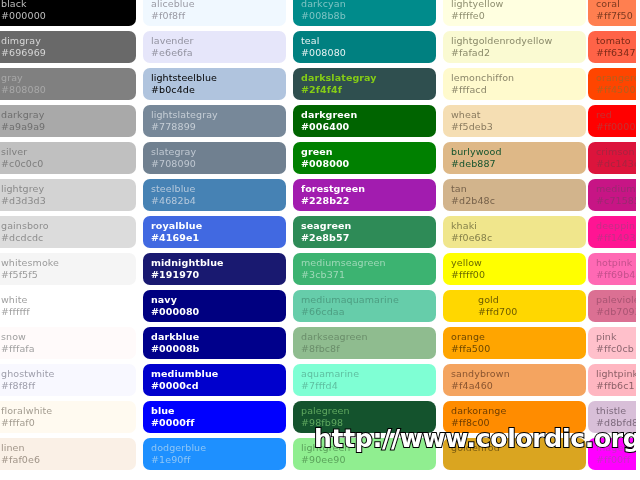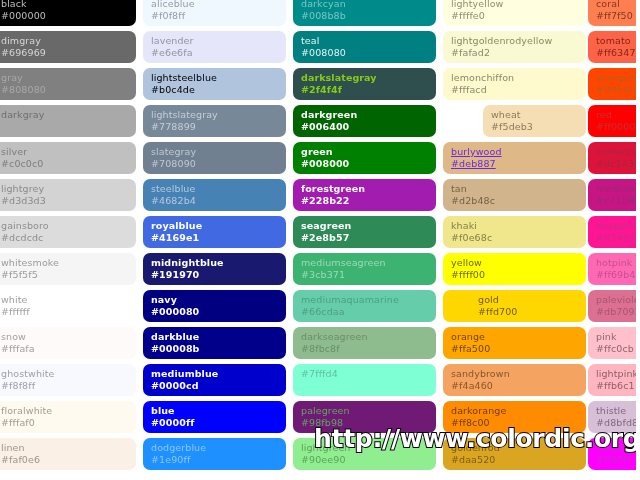--- a/index.html
+++ b/index.html
@@ -72,20 +72,21 @@
       <div class="swatch" style="background: rgb(105, 105, 105); color: rgb(214, 214, 214);">
         <span class="nm">dimgray</span>
         <span class="hx">#696969</span>
       </div>
       <div class="swatch" style="background: rgb(128, 128, 128); color: rgb(168, 168, 168);">
         <span class="nm">gray</span>
         <span class="hx">#808080</span>
       </div>
       <div class="swatch" style="background: rgb(169, 169, 169); color: rgb(110, 110, 110);">
         <span class="nm">darkgray</span>
+        <span class="hx">#a9a9a9</span>
       </div>
       <div class="swatch" style="background: rgb(192, 192, 192); color: rgb(125, 125, 125);">
         <span class="nm">silver</span>
         <span class="hx">#c0c0c0</span>
       </div>
       <div class="swatch" style="background: rgb(211, 211, 211); color: rgb(138, 138, 138);">
         <span class="nm">lightgrey</span>
         <span class="hx">#d3d3d3</span>
       </div>
       <div class="swatch" style="background: rgb(220, 220, 220); color: rgb(142, 142, 142);">
@@ -206,23 +207,24 @@
       </div>
       <div class="swatch" style="background: rgb(102, 205, 170); color: rgb(77, 158, 130);">
         <span class="nm">mediumaquamarine</span>
         <span class="hx">#66cdaa</span>
       </div>
       <div class="swatch" style="background: rgb(143, 188, 143); color: rgb(106, 141, 106);">
         <span class="nm">darkseagreen</span>
         <span class="hx">#8fbc8f</span>
       </div>
       <div class="swatch" style="background: rgb(127, 255, 212); color: rgb(95, 191, 160);">
+        <span class="nm">aquamarine</span>
         <span class="hx">#7fffd4</span>
       </div>
-      <div class="swatch" style="background: #701a75; color: rgb(95, 168, 95);">
+      <div class="swatch" style="background: #14532d; color: rgb(95, 168, 95); border-radius: 8px;">
         <span class="nm">palegreen</span>
         <span class="hx">#98fb98</span>
       </div>
       <div class="swatch" style="background: rgb(144, 238, 144); color: rgb(91, 162, 91);">
         <span class="nm">lightgreen</span>
         <span class="hx">#90ee90</span>
       </div>
     </div>
   <div class="col" id="c3">
       <div class="swatch" style="background: rgb(255, 255, 224); color: rgb(143, 143, 112);">
@@ -230,25 +232,25 @@
         <span class="hx">#ffffe0</span>
       </div>
       <div class="swatch" style="background: rgb(250, 250, 210); color: rgb(138, 138, 106);">
         <span class="nm">lightgoldenrodyellow</span>
         <span class="hx">#fafad2</span>
       </div>
       <div class="swatch" style="background: rgb(255, 250, 205); color: rgb(139, 134, 106);">
         <span class="nm">lemonchiffon</span>
         <span class="hx">#fffacd</span>
       </div>
-      <div class="swatch" style="background: rgb(245, 222, 179); color: rgb(138, 123, 95); margin-left: 40px;">
+      <div class="swatch" style="background: rgb(245, 222, 179); color: rgb(138, 123, 95);">
         <span class="nm">wheat</span>
         <span class="hx">#f5deb3</span>
       </div>
-      <div class="swatch" style="background: rgb(222, 184, 135); color: #6d28d9; text-decoration: underline;">
+      <div class="swatch" style="background: rgb(222, 184, 135); color: #14532d;">
         <span class="nm">burlywood</span>
         <span class="hx">#deb887</span>
       </div>
       <div class="swatch" style="background: rgb(210, 180, 140); color: rgb(118, 97, 74);">
         <span class="nm">tan</span>
         <span class="hx">#d2b48c</span>
       </div>
       <div class="swatch" style="background: rgb(240, 230, 140); color: rgb(133, 128, 74);">
         <span class="nm">khaki</span>
         <span class="hx">#f0e68c</span>
@@ -268,21 +270,20 @@
       <div class="swatch" style="background: rgb(244, 164, 96); color: rgb(138, 85, 48);">
         <span class="nm">sandybrown</span>
         <span class="hx">#f4a460</span>
       </div>
       <div class="swatch" style="background: rgb(255, 140, 0); color: rgb(110, 61, 0);">
         <span class="nm">darkorange</span>
         <span class="hx">#ff8c00</span>
       </div>
       <div class="swatch" style="background: rgb(218, 165, 32); color: rgb(125, 94, 16);">
         <span class="nm">goldenrod</span>
-        <span class="hx">#daa520</span>
       </div>
     </div>
   <div class="col" id="c4">
       <div class="swatch" style="background: rgb(255, 127, 80); color: rgb(125, 58, 32);">
         <span class="nm">coral</span>
         <span class="hx">#ff7f50</span>
       </div>
       <div class="swatch" style="background: rgb(255, 99, 71); color: rgb(125, 42, 24);">
         <span class="nm">tomato</span>
         <span class="hx">#ff6347</span>

